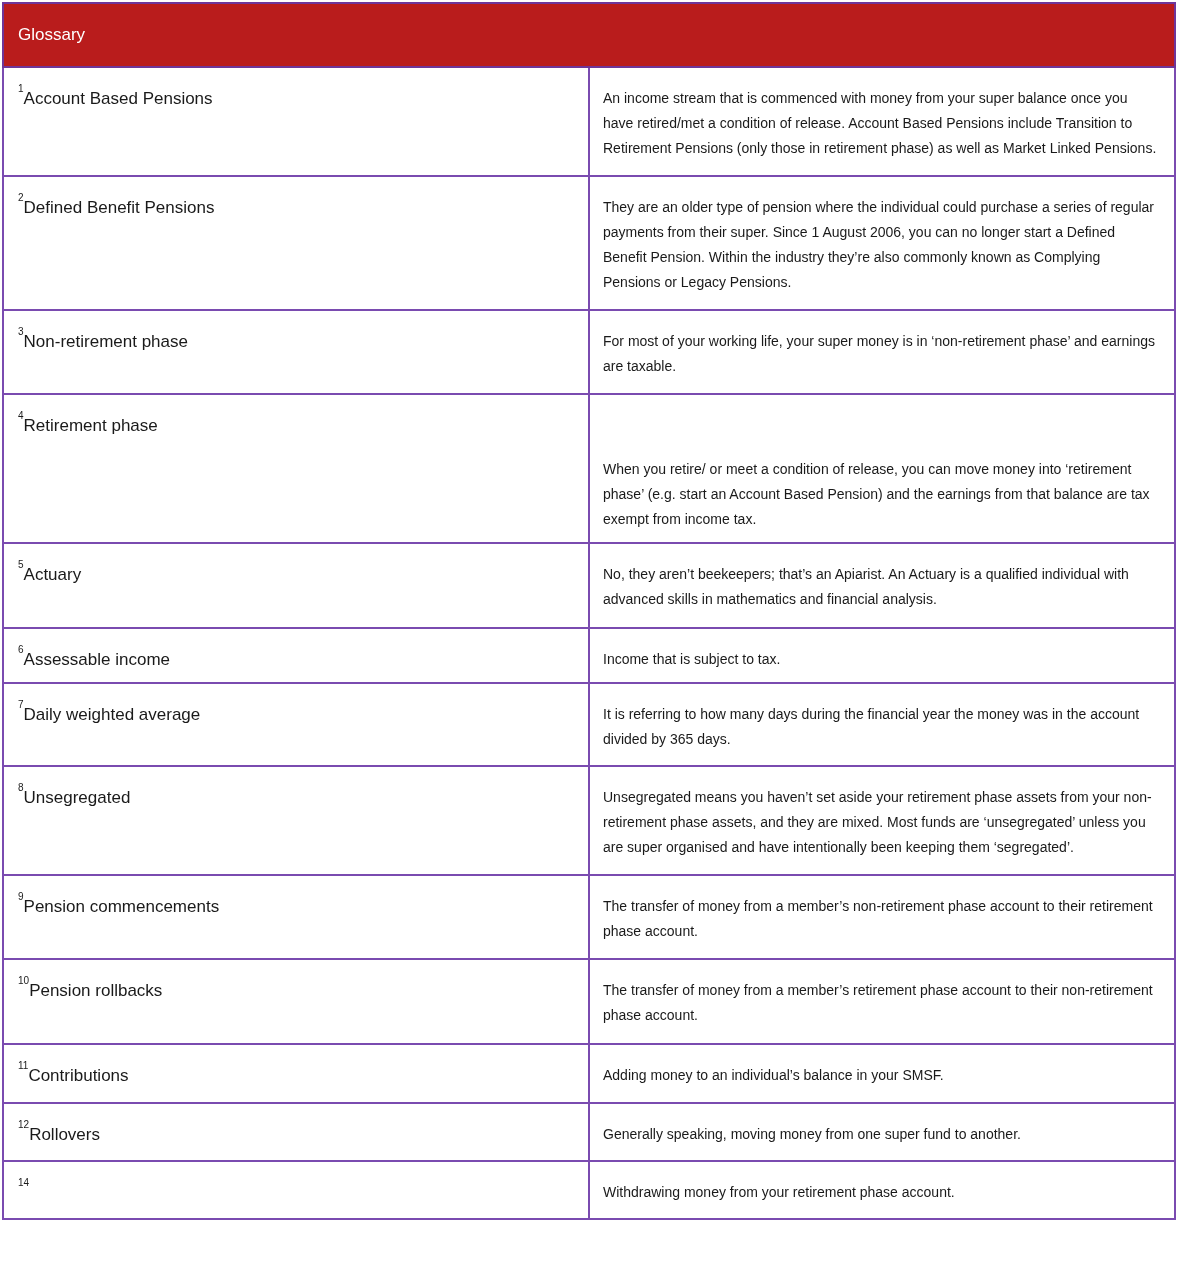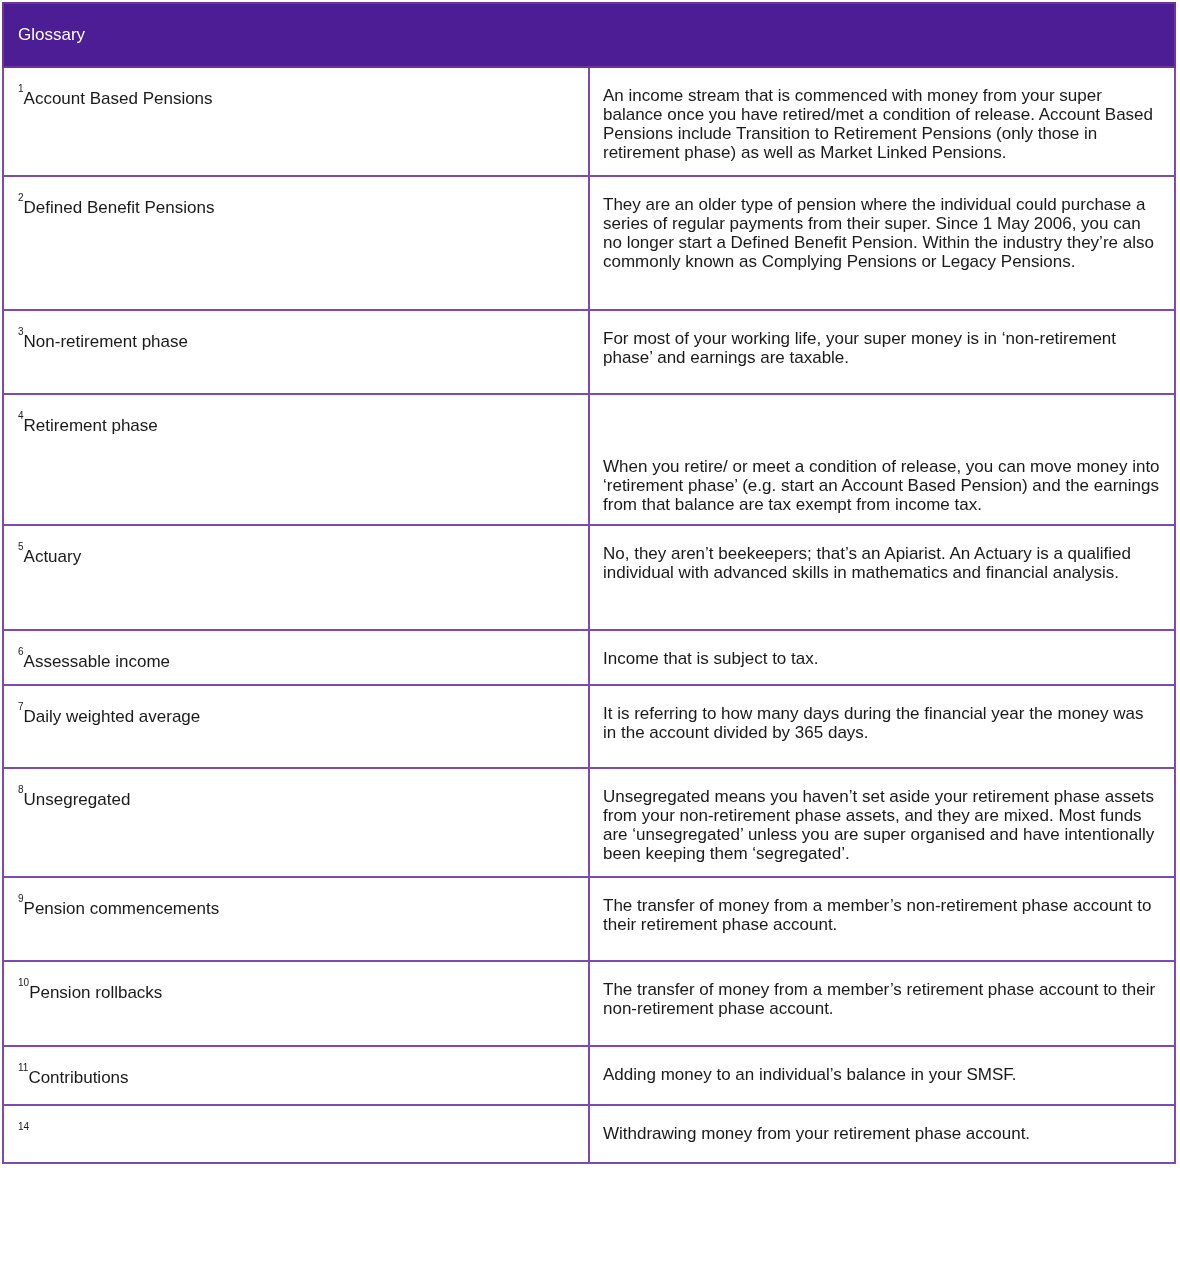--- a/index.html
+++ b/index.html
@@ -22,40 +22,40 @@
       width: 1174px;
       border-collapse: collapse;
       table-layout: fixed;
     }
     .glossary-table td, .glossary-table th {
       border: 2px solid #7a4bb0;
       vertical-align: top;
       box-sizing: border-box;
     }
     .glossary-header th {
-      background: #4c1d95;
+      background: #b91c1c;
       color: #ffffff;
       font-weight: normal;
       text-align: left;
       font-size: 17px;
       height: 64px;
       padding: 0 14px;
       vertical-align: middle;
       border-color: #6e3599;
     }
     .term-cell {
       width: 351px;
       padding: 18px 14px 10px 14px;
       font-size: 17px;
       line-height: 25px;
     }
     .def-cell {
       padding: 18px 13px 10px 13px;
-      font-size: 17px;
-      line-height: 19px;
+      font-size: 14px;
+      line-height: 25px;
     }
     .def-cell.lead-blank {
       padding-top: 62px;
     }
     sup.ref {
       font-size: 10px;
       vertical-align: top;
       position: relative;
       top: -2px;
       line-height: 10px;
@@ -70,31 +70,31 @@
       <th colspan="2">Glossary</th>
     </tr>
   </thead>
   <tbody id="glossary-body">
   <tr style="height: 109px;">
         <td class="term-cell"><sup class="ref">1</sup><span>Account Based Pensions</span></td>
         <td class="def-cell">An income stream that is commenced with money from your super balance once you have retired/met a condition of release. Account Based Pensions include Transition to Retirement Pensions (only those in retirement phase) as well as Market Linked Pensions.</td>
       </tr>
       <tr style="height: 134px;">
         <td class="term-cell"><sup class="ref">2</sup><span>Defined Benefit Pensions</span></td>
-        <td class="def-cell">They are an older type of pension where the individual could purchase a series of regular payments from their super. Since 1 May 2006, you can no longer start a Defined Benefit Pension. Within the industry they’re also commonly known as Complying Pensions or Legacy Pensions.</td>
+        <td class="def-cell">They are an older type of pension where the individual could purchase a series of regular payments from their super. Since 1 August 2006, you can no longer start a Defined Benefit Pension. Within the industry they’re also commonly known as Complying Pensions or Legacy Pensions.</td>
       </tr>
       <tr style="height: 84px;">
         <td class="term-cell"><sup class="ref">3</sup><span>Non-retirement phase</span></td>
         <td class="def-cell">For most of your working life, your super money is in ‘non-retirement phase’ and earnings are taxable.</td>
       </tr>
       <tr style="height: 128px;">
         <td class="term-cell"><sup class="ref">4</sup><span>Retirement phase</span></td>
         <td class="def-cell lead-blank">When you retire/ or meet a condition of release, you can move money into ‘retirement phase’ (e.g. start an Account Based Pension) and the earnings from that balance are tax exempt from income tax.</td>
       </tr>
-      <tr style="height: 105px; padding-left: 37px;">
+      <tr style="height: 85px; padding-left: 37px;">
         <td class="term-cell"><sup class="ref">5</sup><span>Actuary</span></td>
         <td class="def-cell">No, they aren’t beekeepers; that’s an Apiarist. An Actuary is a qualified individual with advanced skills in mathematics and financial analysis.</td>
       </tr>
       <tr style="height: 54px;">
         <td class="term-cell"><sup class="ref">6</sup><span>Assessable income</span></td>
         <td class="def-cell">Income that is subject to tax.</td>
       </tr>
       <tr style="height: 83px;">
         <td class="term-cell"><sup class="ref">7</sup><span>Daily weighted average</span></td>
         <td class="def-cell">It is referring to how many days during the financial year the money was in the account divided by 365 days.</td>
@@ -109,17 +109,21 @@
       </tr>
       <tr style="height: 85px;">
         <td class="term-cell"><sup class="ref">10</sup><span>Pension rollbacks</span></td>
         <td class="def-cell">The transfer of money from a member’s retirement phase account to their non-retirement phase account.</td>
       </tr>
       <tr style="height: 59px; margin-top: 20px;">
         <td class="term-cell"><sup class="ref">11</sup><span>Contributions</span></td>
         <td class="def-cell">Adding money to an individual’s balance in your SMSF.</td>
       </tr>
       <tr style="height: 58px;">
+        <td class="term-cell"><sup class="ref">12</sup><span>Rollovers</span></td>
+        <td class="def-cell">Generally speaking, moving money from one super fund to another.</td>
+      </tr>
+      <tr style="height: 58px;">
         <td class="term-cell"><sup class="ref">14</sup></td>
         <td class="def-cell">Withdrawing money from your retirement phase account.</td>
       </tr>
     </tbody>
 </table>
 
 </body></html>

